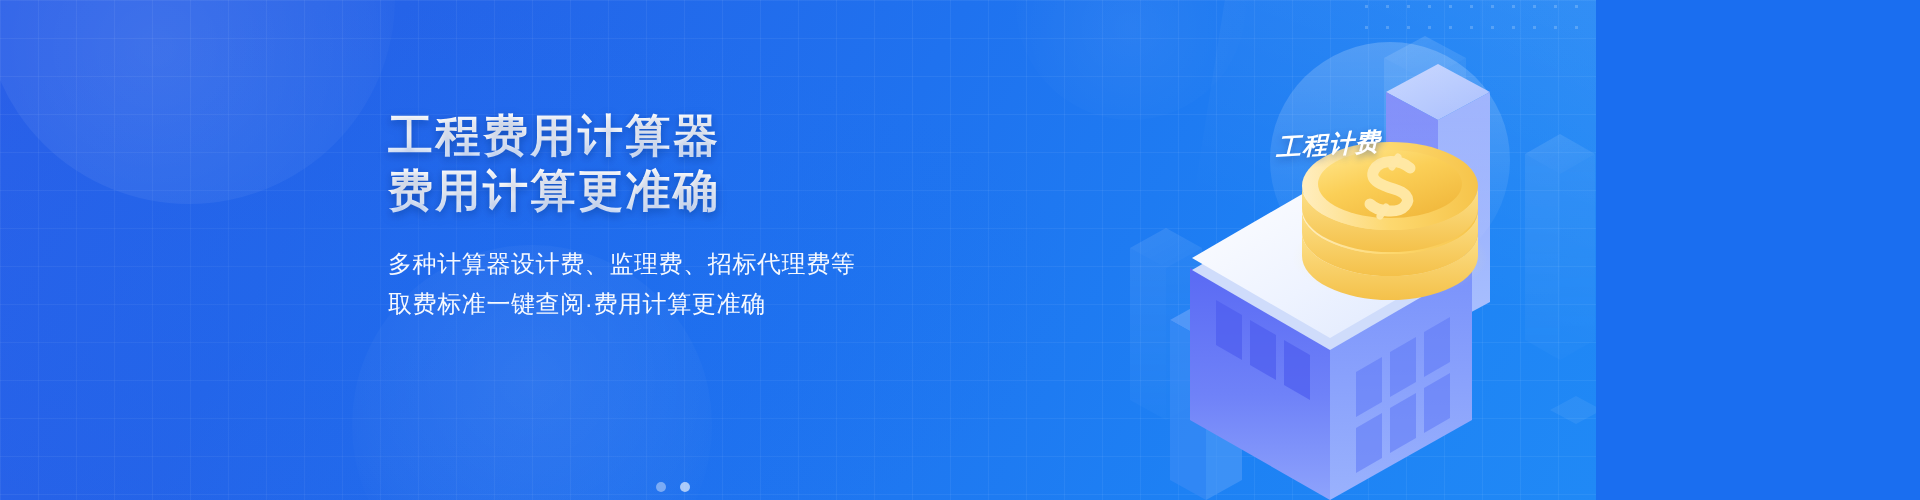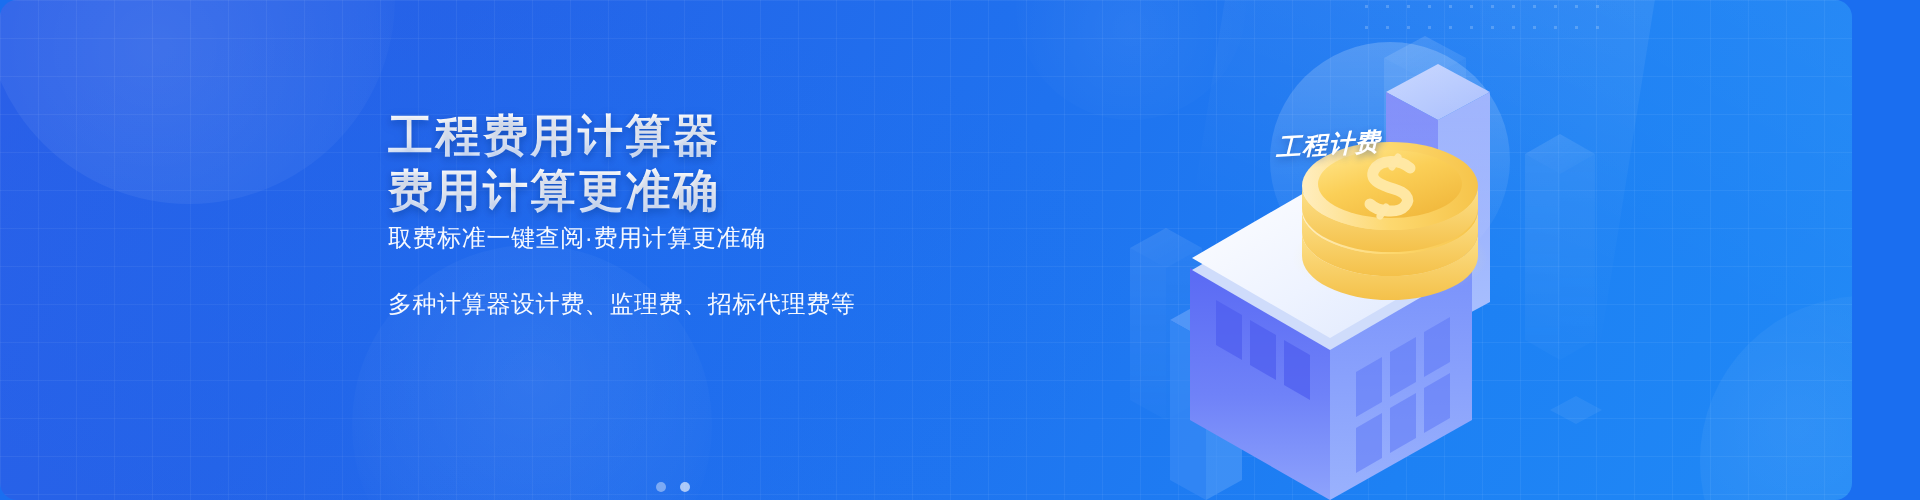--- a/index.html
+++ b/index.html
@@ -5,24 +5,23 @@
   * { margin:0; padding:0; box-sizing:border-box; }
   html,body { width:1920px; height:500px; overflow:hidden; }
   body {
     font-family:"Liberation Sans","DejaVu Sans",sans-serif;
     background:#1a6ef0;
   }
 
   
   .banner{
     position:relative;
-    width:1852px; height:500px;
+    width:1596px; height:500px;
     overflow:hidden;
     background:linear-gradient(118deg,#2a5fe8 0%,#2563e8 22%,#1f72ef 52%,#1d81f4 78%,#2089f6 100%);
-    border-radius:17px;
   }
 
   
   .grid-overlay{
     position:absolute; inset:0;
     background-image:
       linear-gradient(to right, rgba(255,255,255,.055) 1px, transparent 1px),
       linear-gradient(to bottom, rgba(255,255,255,.055) 1px, transparent 1px);
     background-size:38px 38px;
     pointer-events:none;
@@ -132,22 +131,22 @@
 
   <div class="dot-grid"></div>
   <div class="sweep1"></div>
   <div class="sweep2"></div>
 
   <div class="copy">
     <div class="headline-wrap">
       <div class="headline">工程费用计算器</div>
       <div class="headline">费用计算更准确</div>
     </div>
+    <div class="desc">多种计算器设计费、监理费、招标代理费等</div>
     <div class="desc" style="margin-top:0">取费标准一键查阅·费用计算更准确</div>
-    <div class="desc">多种计算器设计费、监理费、招标代理费等</div>
   </div>
 
   <div class="illus">
     <svg width="560" height="500" viewBox="0 0 560 500">
       <defs>
         <linearGradient id="gFarBar" x1="0" y1="0" x2="0" y2="1">
           <stop offset="0%" stop-color="#ffffff" stop-opacity=".17"></stop>
           <stop offset="100%" stop-color="#ffffff" stop-opacity=".05"></stop>
         </linearGradient>
         <linearGradient id="gFarBarTop" x1="0" y1="0" x2="1" y2="1">

